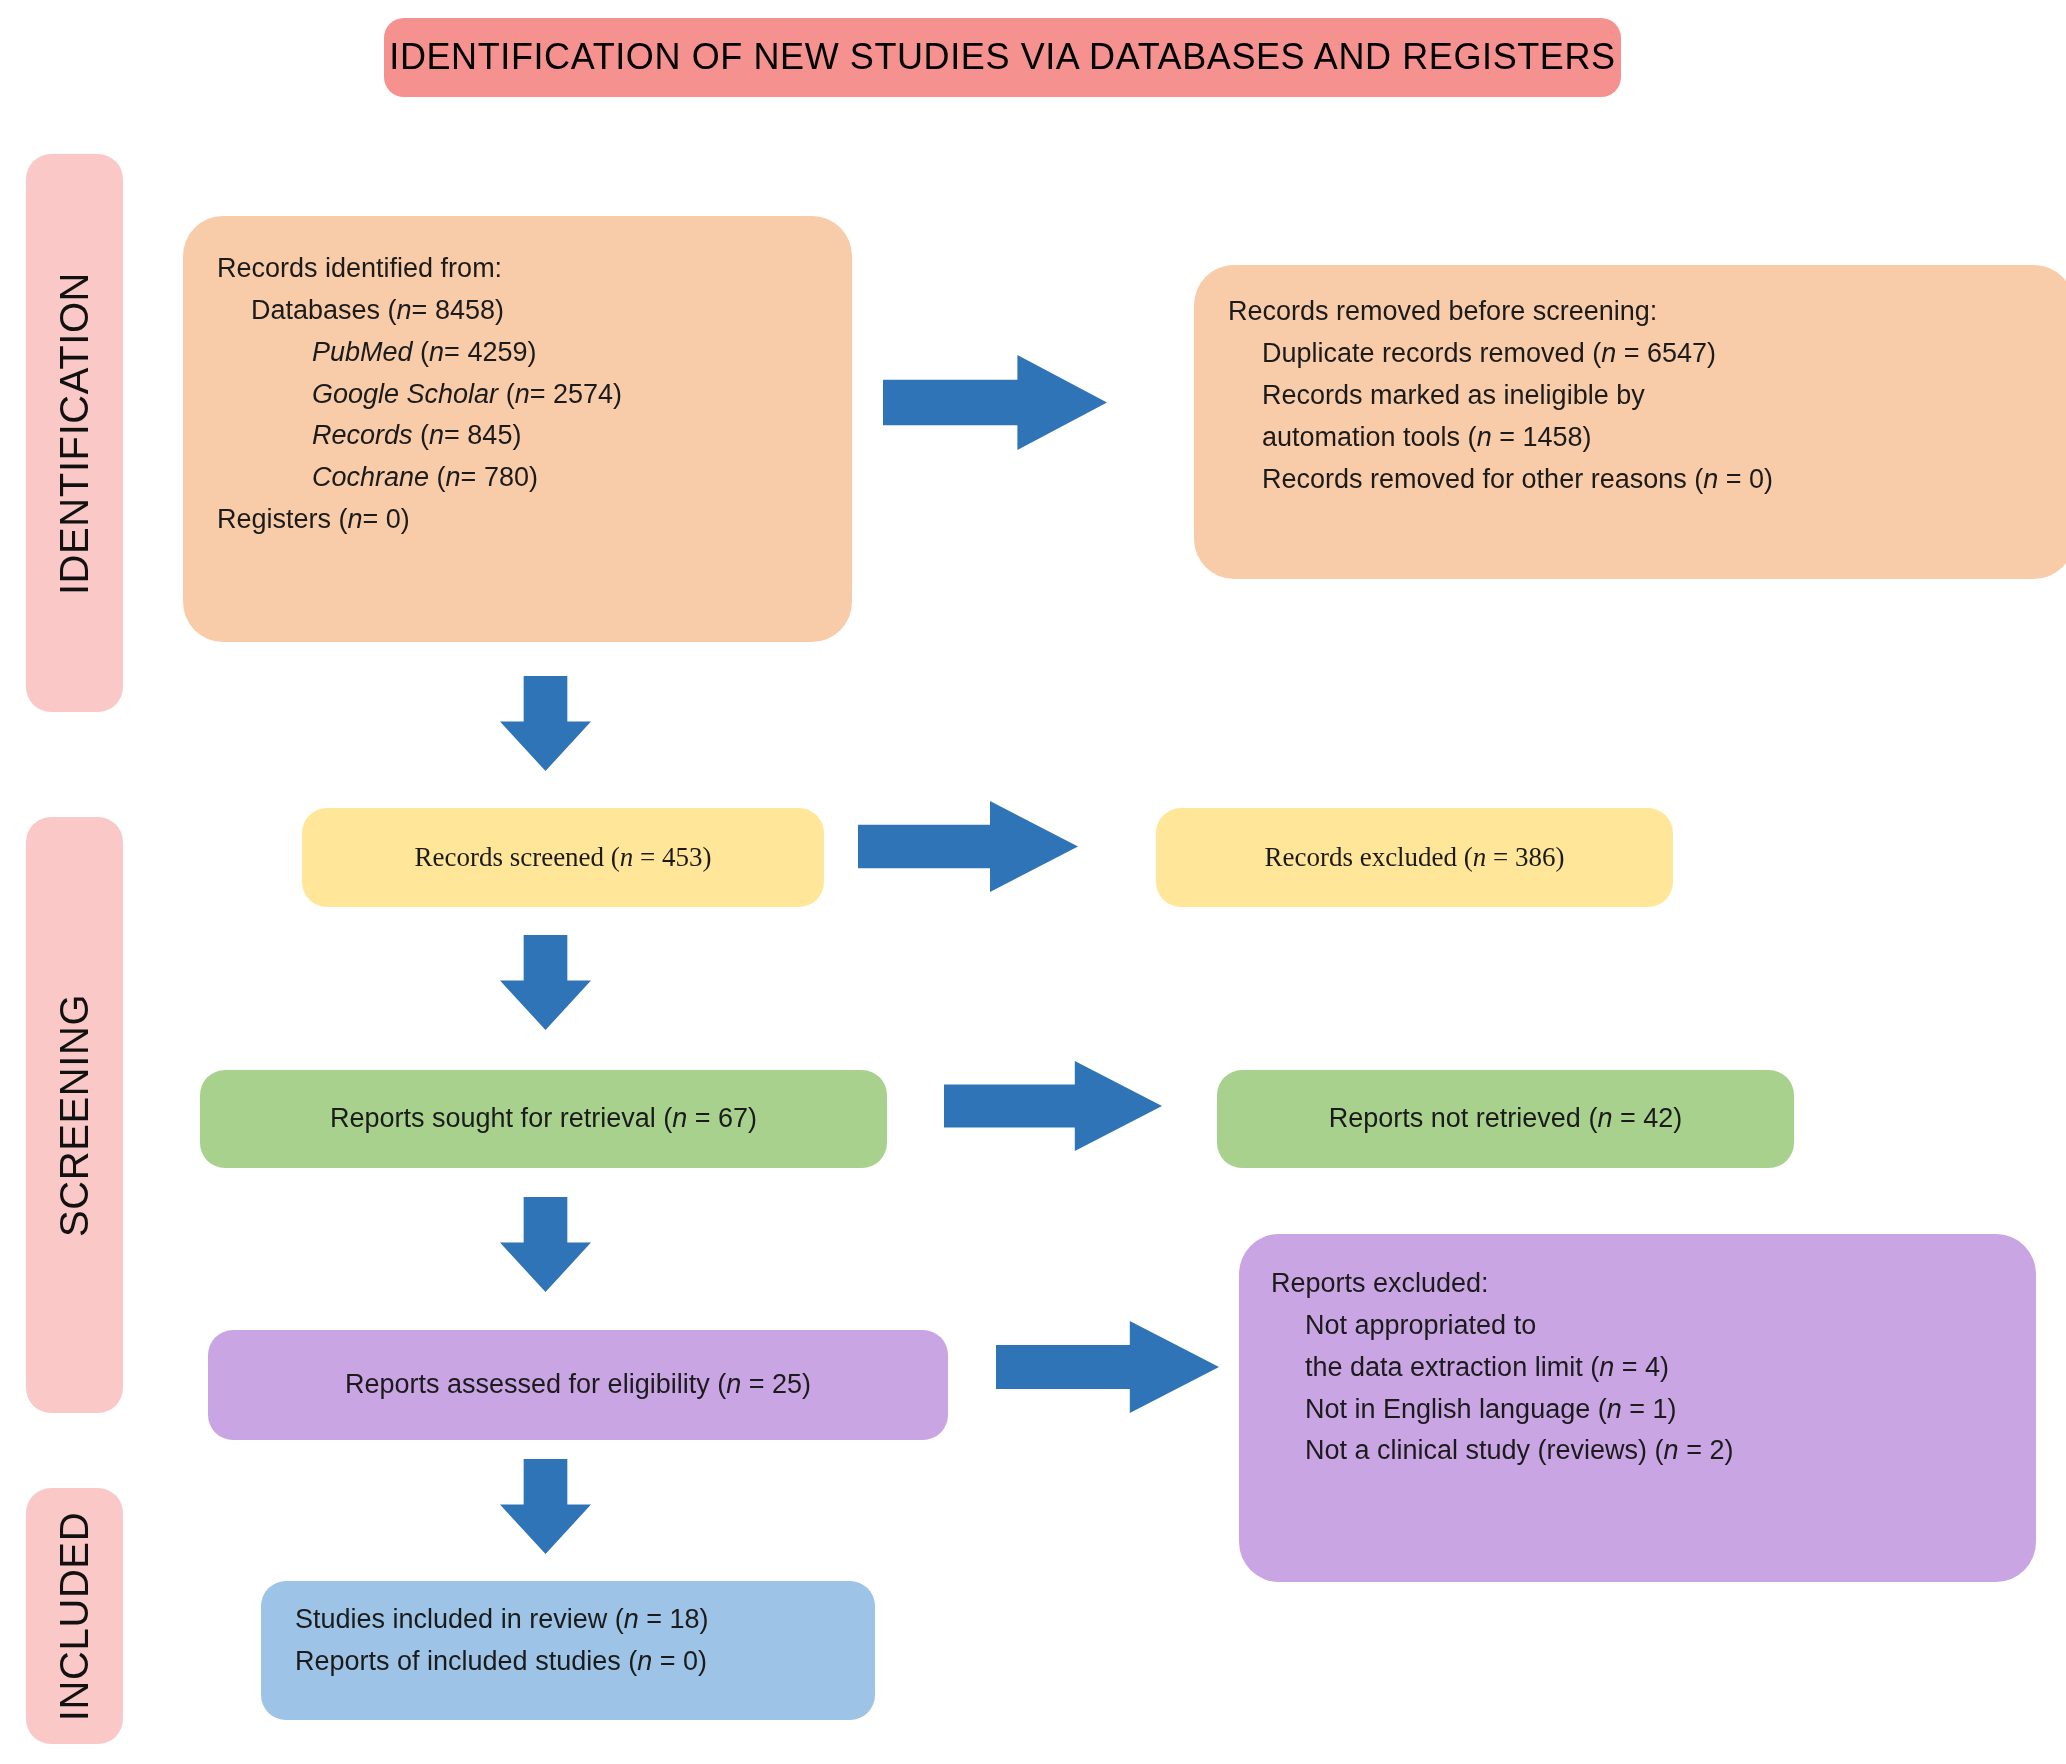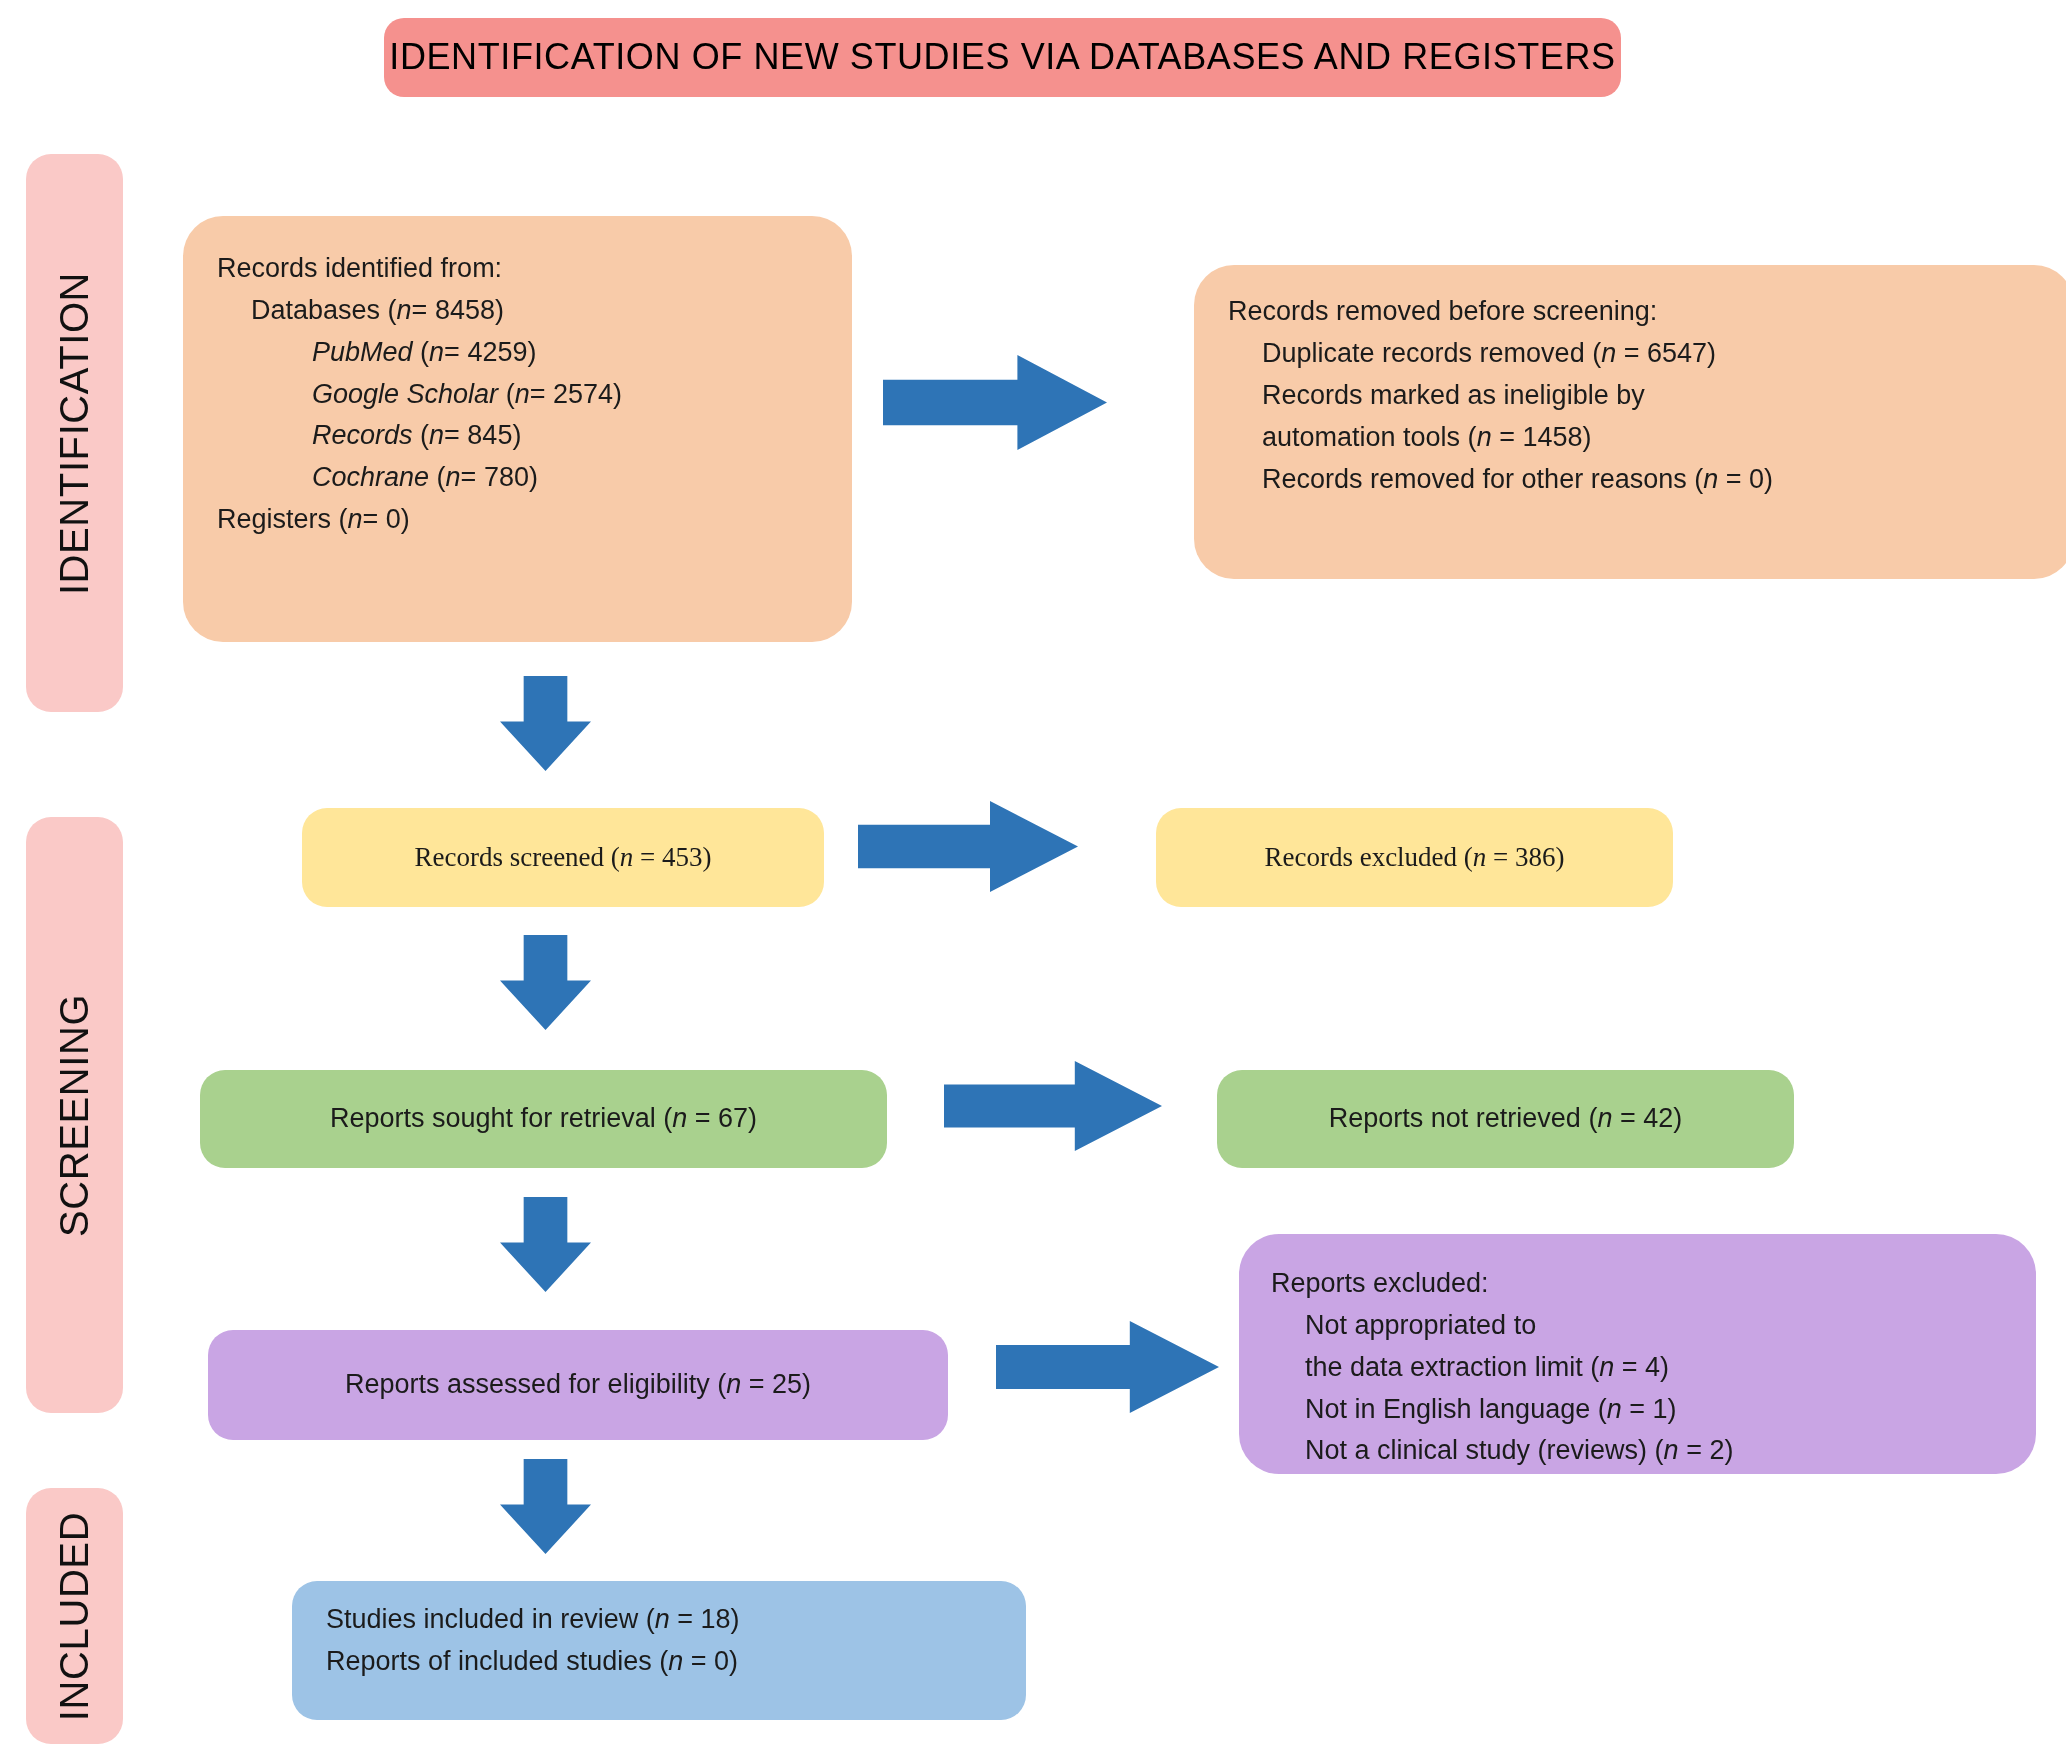--- a/index.html
+++ b/index.html
@@ -116,29 +116,29 @@
   </div>
 
   <div class="abs arrow-down" style="left:500px;top:1197px;width:91px;height:95px;"></div>
 
   <div class="abs box purple center" style="left:208px;top:1330px;width:740px;height:110px;">
     <span class="ln">Reports assessed for eligibility (<i>n</i> = 25)</span>
   </div>
 
   <div class="abs arrow-right" style="left:996px;top:1321px;width:223px;height:92px;"></div>
 
-  <div class="abs box big purple" style="left:1239px;top:1234px;width:797px;height:240px;padding:29px 16.5px 0 32px;">
+  <div class="abs box big purple" style="left:1239px;top:1234px;width:797px;height:348px;padding:29px 16.5px 0 32px;">
     <div class="ln">Reports excluded:</div>
     <div class="ln ind1">Not appropriated to</div>
     <div class="ln ind1">the data extraction limit (<i>n</i> = 4)</div>
     <div class="ln ind1">Not in English language (<i>n</i> = 1)</div>
     <div class="ln ind1">Not a clinical study (reviews) (<i>n</i> = 2)</div>
   </div>
 
   <div class="abs arrow-down" style="left:500px;top:1459px;width:91px;height:95px;"></div>
 
-  <div class="abs box bluebox" style="left:261px;top:1581px;width:734px;height:139px;padding:18px 16.5px 0 34px;margin-left:31px;">
+  <div class="abs box bluebox" style="left:261px;top:1581px;width:614px;height:139px;padding:18px 16.5px 0 34px;">
     <div class="ln">Studies included in review (<i>n</i> = 18)</div>
     <div class="ln">Reports of included studies (<i>n</i> = 0)</div>
   </div>
 
 </div>
 
 
 </body></html>

